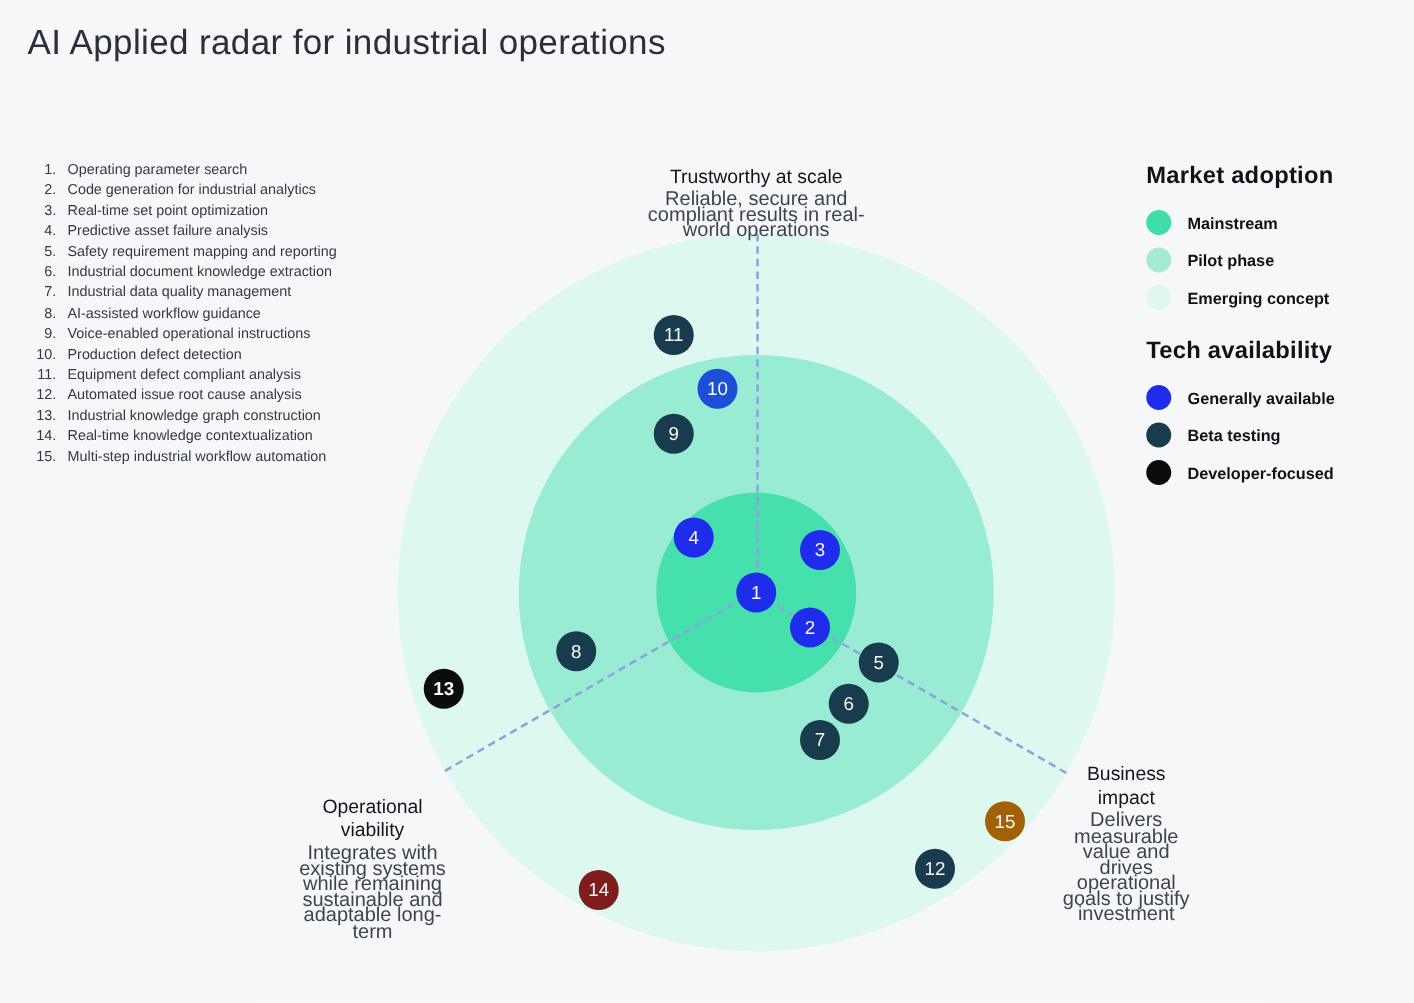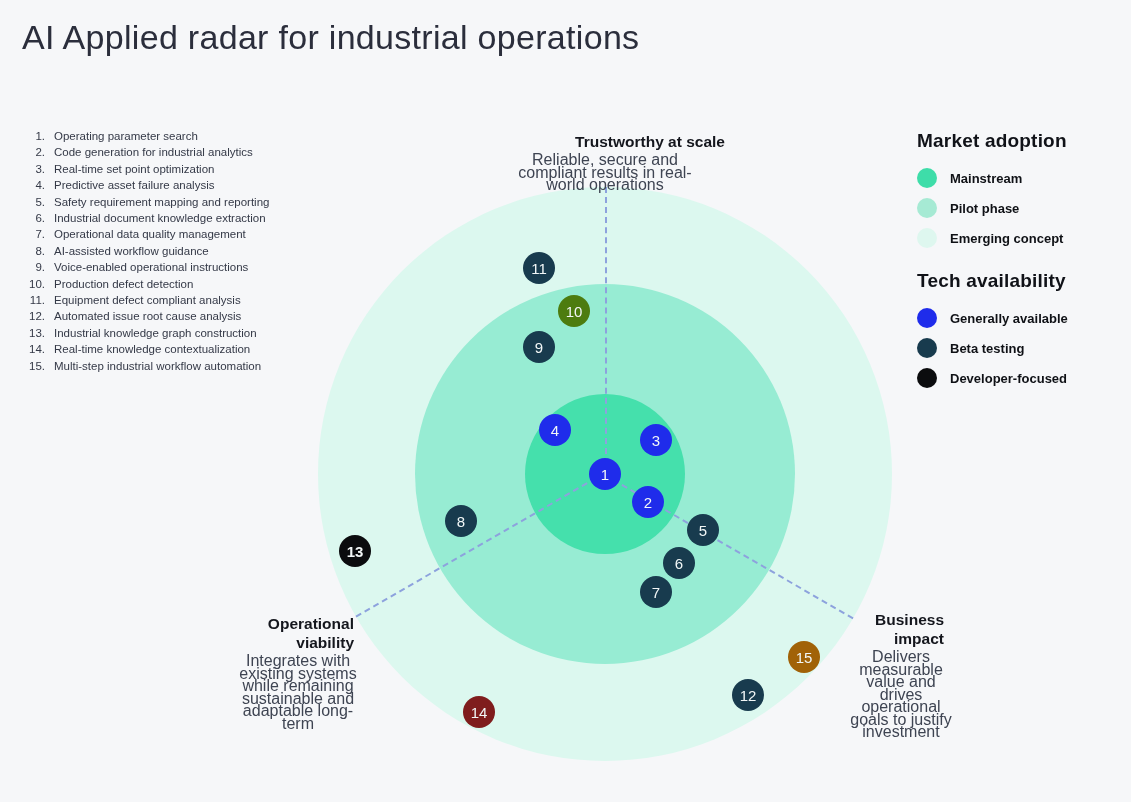--- a/index.html
+++ b/index.html
@@ -13,21 +13,21 @@
     background: #f6f7f9;
     overflow: hidden;
   }
 
   
   .page-title {
     position: absolute;
     left: 22px;
     top: 18px;
     margin: 0;
-    font-size: 34px;
+    font-size: 28px;
     font-weight: 400;
     letter-spacing: 0.3px;
     color: #2b2e3c;
   }
 
   
   .feature-list {
     position: absolute;
     left: 25px;
     top: 128px;
@@ -72,27 +72,27 @@
     transform: translate(-50%, -50%);
     color: #f2f7f7;
     font-size: 15px;
     display: flex;
     align-items: center;
     justify-content: center;
   }
 
   
   .axis { position: absolute; text-align: center; }
-  .axis-title { font-size: 15.5px; font-weight: bold; color: #14161d; line-height: 19px; text-align: right; }
+  .axis-title { font-size: 15.5px; font-weight: normal; color: #14161d; line-height: 19px; }
   .axis-caption { font-size: 16px; color: #3e4452; line-height: 12.5px; margin-top: 3px; }
 
   .axis-top { left: 605px; top: 132px; width: 240px; transform: translateX(-50%); }
   .axis-top .axis-caption { width: 200px; margin-left: auto; margin-right: auto; }
 
-  .axis-left { left: 298px; top: 614px; width: 140px; transform: translateX(-50%); }
+  .axis-left { left: 298px; top: 636px; width: 140px; transform: translateX(-50%); }
   .axis-left .axis-title { width: 112px; margin: 0 auto; }
   .axis-left .axis-caption { width: 130px; margin-left: auto; margin-right: auto; }
 
   .axis-right { left: 901px; top: 610px; width: 130px; transform: translateX(-50%); }
   .axis-right .axis-title { width: 86px; margin: 0 auto; }
   .axis-right .axis-caption { width: 114px; margin-left: auto; margin-right: auto; }
 
   
   .legend { position: absolute; left: 917px; top: 130px; }
   .legend-title { font-size: 19px; font-weight: bold; color: #101218; margin: 0 0 16px 0; letter-spacing: 0.2px; }
@@ -128,21 +128,21 @@
       <li>
         <span class="num">5.</span>
         <span class="lbl">Safety requirement mapping and reporting</span>
       </li>
       <li>
         <span class="num">6.</span>
         <span class="lbl">Industrial document knowledge extraction</span>
       </li>
       <li>
         <span class="num">7.</span>
-        <span class="lbl">Operational data quality management</span>
+        <span class="lbl">Industrial data quality management</span>
       </li>
       <li>
         <span class="num">8.</span>
         <span class="lbl">AI-assisted workflow guidance</span>
       </li>
       <li>
         <span class="num">9.</span>
         <span class="lbl">Voice-enabled operational instructions</span>
       </li>
       <li>
@@ -182,21 +182,21 @@
   <div class="dots-layer">
       <div class="dot" style="left: 605px; top: 474px; background: rgb(31, 44, 235); color: rgb(242, 247, 247);">1</div>
       <div class="dot" style="left: 648px; top: 502px; background: rgb(31, 44, 235); color: rgb(242, 247, 247);">2</div>
       <div class="dot" style="left: 656px; top: 440px; background: rgb(31, 44, 235); color: rgb(242, 247, 247);">3</div>
       <div class="dot" style="left: 555px; top: 430px; background: rgb(31, 44, 235); color: rgb(242, 247, 247);">4</div>
       <div class="dot" style="left: 703px; top: 530px; background: rgb(24, 59, 78); color: rgb(242, 247, 247);">5</div>
       <div class="dot" style="left: 679px; top: 563px; background: rgb(24, 59, 78); color: rgb(242, 247, 247);">6</div>
       <div class="dot" style="left: 656px; top: 592px; background: rgb(24, 59, 78); color: rgb(242, 247, 247);">7</div>
       <div class="dot" style="left: 461px; top: 521px; background: rgb(24, 59, 78); color: rgb(242, 247, 247);">8</div>
       <div class="dot" style="left: 539px; top: 347px; background: rgb(24, 59, 78); color: rgb(242, 247, 247);">9</div>
-      <div class="dot" style="left: 574px; top: 311px; background: #4d7c0f; color: rgb(242, 247, 247);">10</div>
+      <div class="dot" style="left: 574px; top: 311px; background: #1d4ed8; color: rgb(242, 247, 247);">10</div>
       <div class="dot" style="left: 539px; top: 268px; background: rgb(24, 59, 78); color: rgb(242, 247, 247);">11</div>
       <div class="dot" style="left: 748px; top: 695px; background: rgb(24, 59, 78); color: rgb(242, 247, 247);">12</div>
       <div class="dot" style="left: 355px; top: 551px; background: rgb(11, 12, 14); color: rgb(242, 247, 247); font-weight: bold;">13</div>
       <div class="dot" style="left: 479px; top: 712px; background: #7f1d1d; color: rgb(242, 247, 247);">14</div>
       <div class="dot" style="left: 804px; top: 657px; background: #a16207; color: rgb(242, 247, 247);">15</div>
     </div>
 
   <div class="axis axis-top">
     <div class="axis-title">Trustworthy at scale</div>
     <div class="axis-caption">Reliable, secure and compliant results in real-world operations</div>

